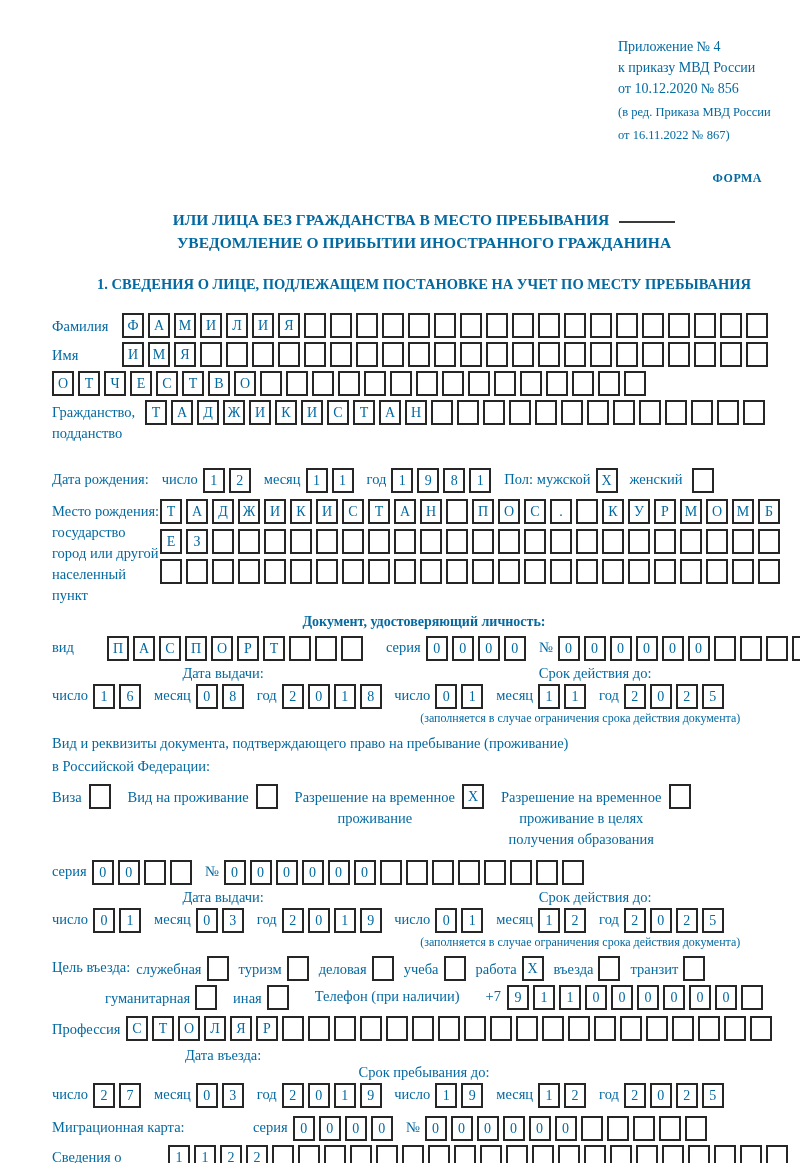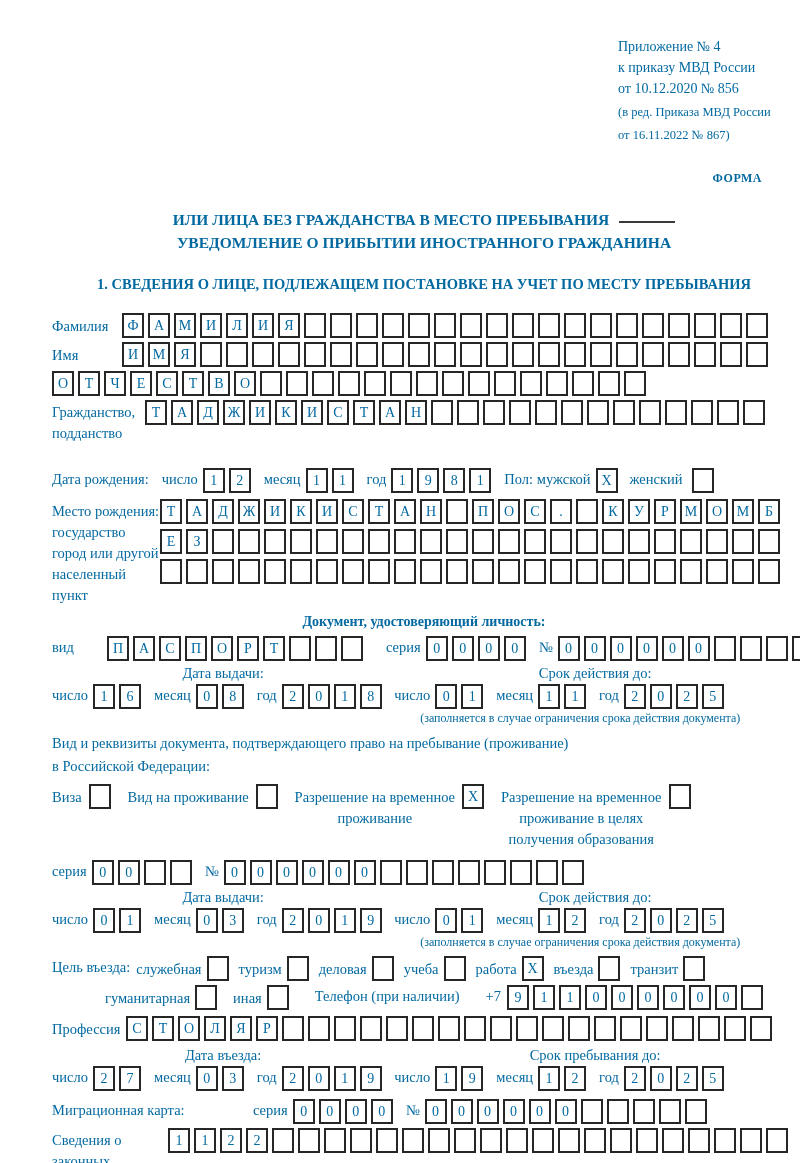--- a/index.html
+++ b/index.html
@@ -595,21 +595,21 @@
         <span class="cell"></span>
         <span class="cell"></span>
         <span class="cell"></span>
         <span class="cell"></span>
         <span class="cell"></span>
         <span class="cell"></span>
         <span class="cell"></span>
       </div>
   </div>
 
-  <div class="dlabels" style="margin-top:6px;">
+  <div class="dlabels" style="margin-top:6px;flex-direction:column;">
     <div class="dl-left">Дата въезда:</div>
     <div class="dl-right">Срок пребывания до:</div>
   </div>
 
   <div class="row">
     <div class="dg half-l">
       <span class="glbl">число</span>
       <span class="cells">
           <span class="cell">2</span>
           <span class="cell">7</span>

